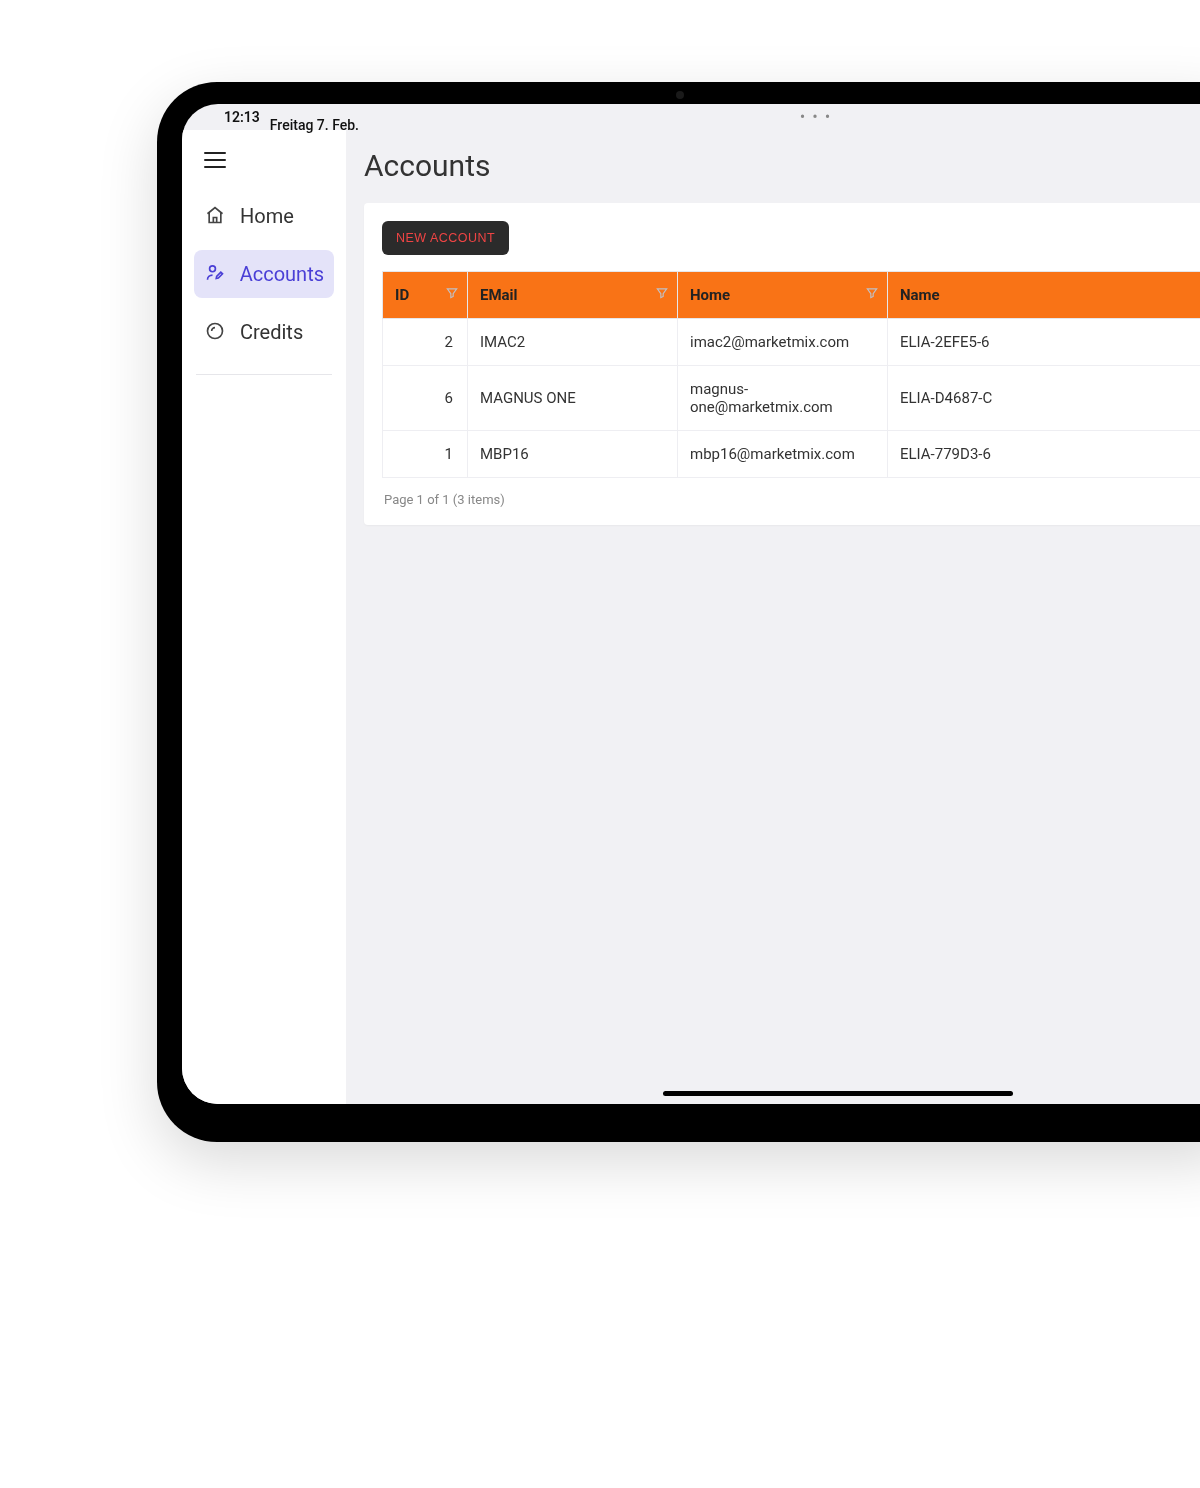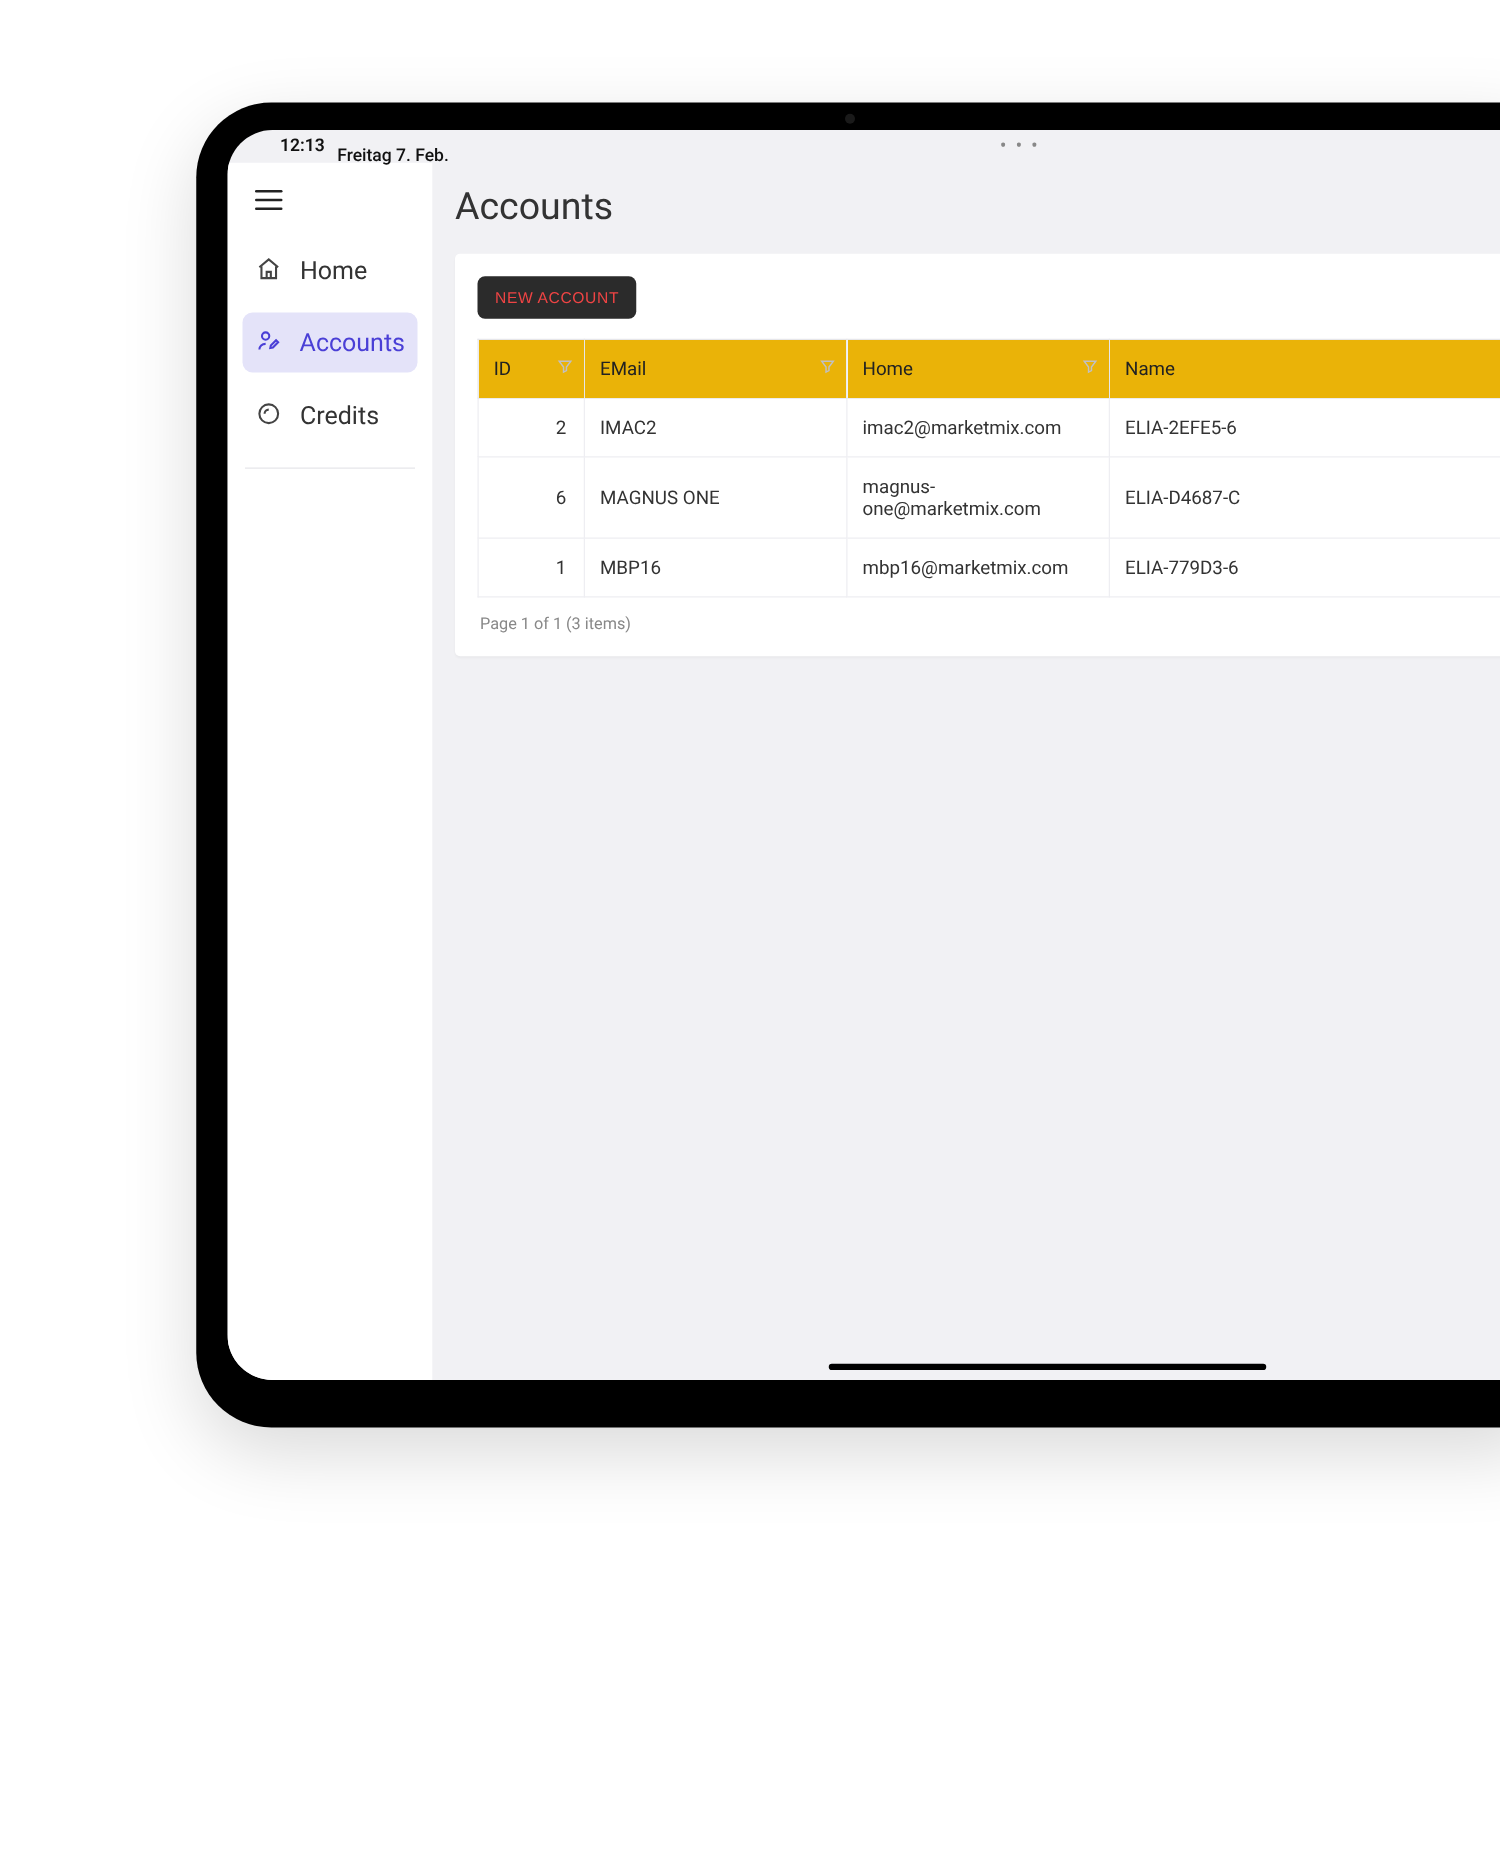--- a/index.html
+++ b/index.html
@@ -170,26 +170,26 @@
       margin-bottom: 16px;
       display: inline-block;
     }
     table {
       width: 100%;
       border-collapse: collapse;
       font-size: 15px;
     }
     thead th {
       text-align: left;
-      font-weight: 400;
+      font-weight: 700;
       color: #222;
       padding: 14px 12px;
       border: 1px solid #e6e6ea;
       position: relative;
-      background: #eab308;
+      background: #f97316;
     }
     thead th:first-child { border-left: 1px solid #e6e6ea; }
     .filter-icon {
       position: absolute;
       right: 8px;
       top: 50%;
       transform: translateY(-50%);
       color: #c0c0c6;
     }
     tbody td {

